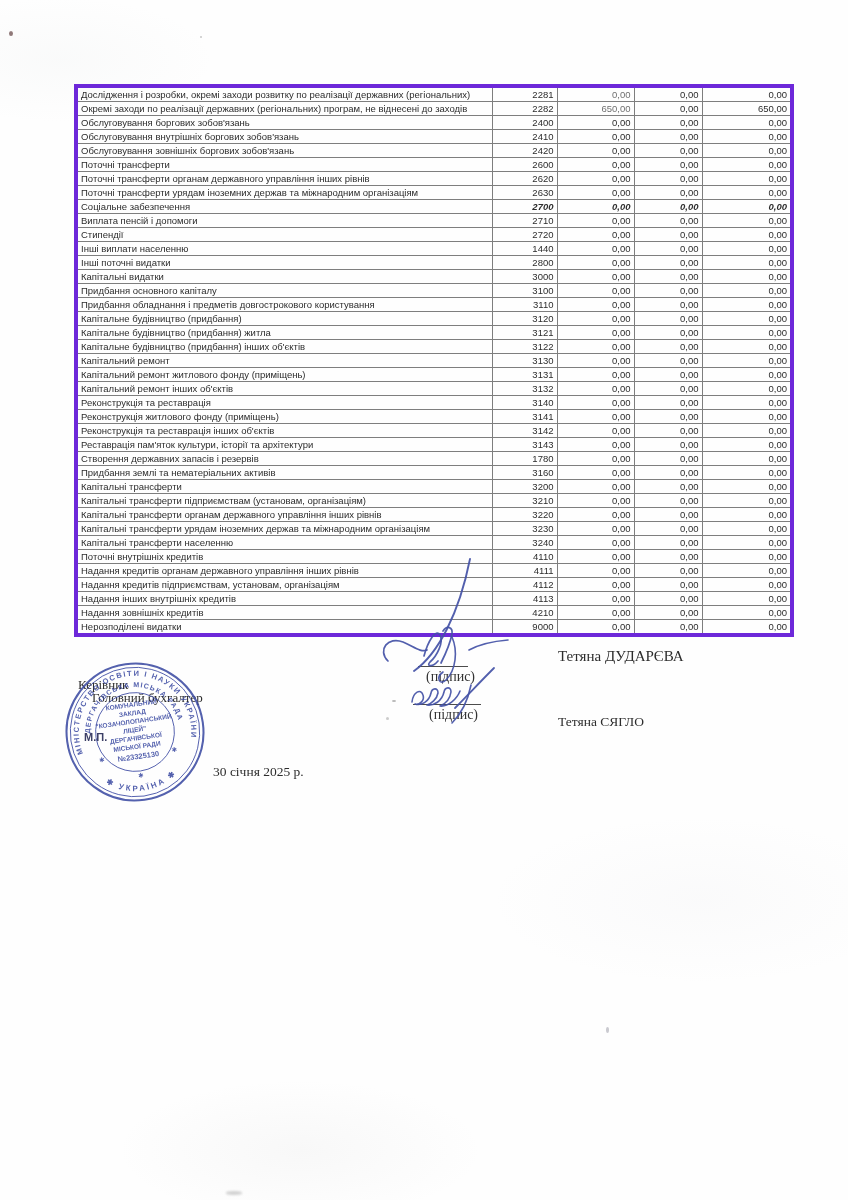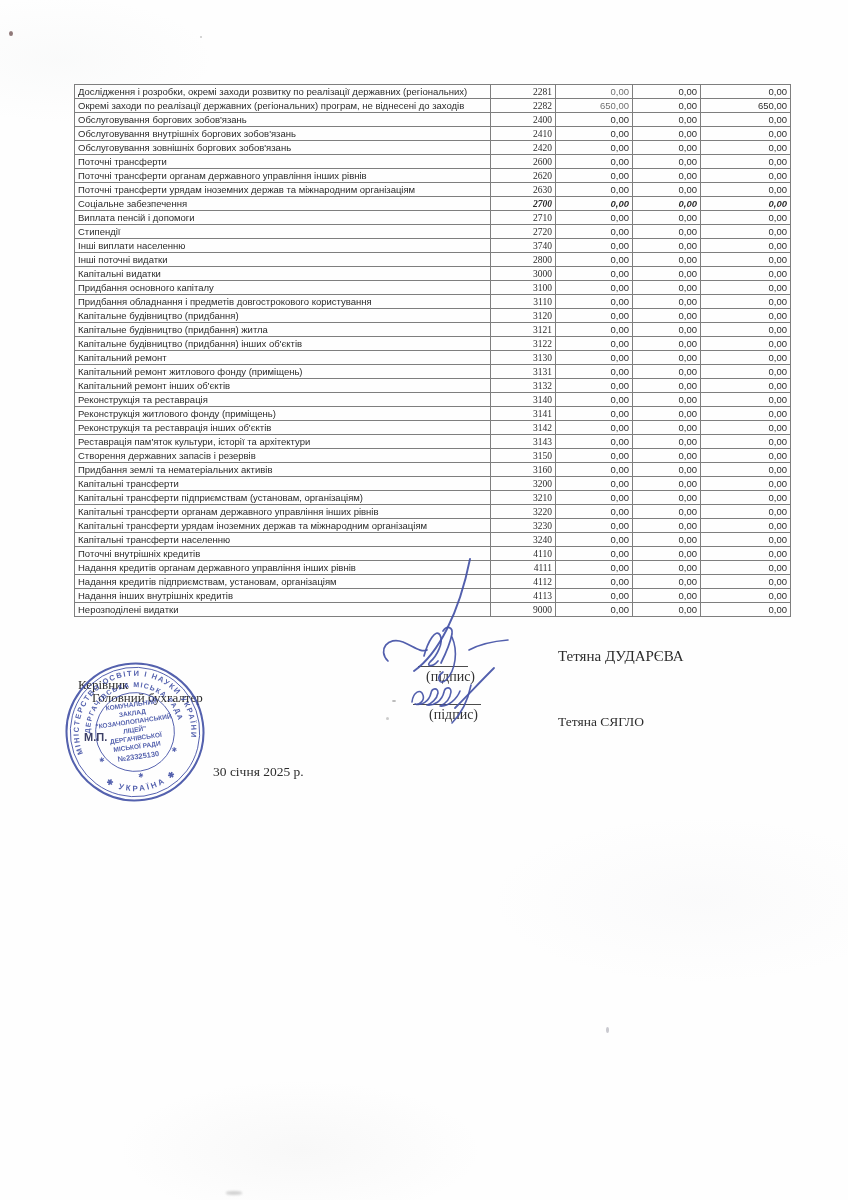--- a/index.html
+++ b/index.html
@@ -16,29 +16,29 @@
       radial-gradient(300px 120px at 700px 900px, rgba(180,180,190,.05), transparent 70%),
       radial-gradient(260px 100px at 300px 1150px, rgba(170,170,170,.07), transparent 70%);
   }
 
   
   table.budget{
     position:absolute;left:74px;top:84px;width:716px;
     border-collapse:collapse;table-layout:fixed;
     font-size:9.5px;color:#2c2c2c;
   }
-  table.budget{border:1px solid #6d28d9;}
+  table.budget{border:4px solid #6d28d9;}
   table.budget td{
     border:1px solid #7e7e7e;
     height:13px;line-height:12px;
     padding:0 3px;white-space:nowrap;overflow:hidden;
   }
   td.nm{text-align:left;}
   td.num{text-align:right;padding-right:4px;}
-  td.code{text-align:right;padding-right:7px;font-family:Liberation Serif, serif;}
+  td.code{text-align:right;padding-right:7px;}
   tr.bold-row td.code, tr.bold-row td.num{font-weight:bold;font-style:italic;}
   td.light{color:#6f6f6f;}
 
   
   .serif{font-family:"Liberation Serif",serif;color:#2d2d2d;}
   .role1{position:absolute;left:78px;top:650px;font-size:13px;z-index:1;margin-top:27px;}
   .role2{position:absolute;left:92px;top:690px;font-size:13px;z-index:1;}
   .date-line{position:absolute;left:213px;top:720px;font-size:13.5px;z-index:3;margin-top:44px;}
   .mp-mark{position:absolute;left:72px;top:731px;font-size:11px;font-weight:bold;color:#3c3f66;z-index:3;padding-left:12px;}
   .name1{position:absolute;left:558px;top:648px;font-size:15px;z-index:1;}
@@ -164,21 +164,21 @@
         </tr>
         <tr>
           <td class="nm">Стипендії</td>
           <td class="code">2720</td>
           <td class="num">0,00</td>
           <td class="num">0,00</td>
           <td class="num">0,00</td>
         </tr>
         <tr>
           <td class="nm">Інші виплати населенню</td>
-          <td class="code">3740</td>
+          <td class="code">1440</td>
           <td class="num">0,00</td>
           <td class="num">0,00</td>
           <td class="num">0,00</td>
         </tr>
         <tr>
           <td class="nm">Інші поточні видатки</td>
           <td class="code">2800</td>
           <td class="num">0,00</td>
           <td class="num">0,00</td>
           <td class="num">0,00</td>
@@ -269,21 +269,21 @@
         </tr>
         <tr>
           <td class="nm">Реставрація пам'яток культури, історії та архітектури</td>
           <td class="code">3143</td>
           <td class="num">0,00</td>
           <td class="num">0,00</td>
           <td class="num">0,00</td>
         </tr>
         <tr>
           <td class="nm">Створення державних запасів і резервів</td>
-          <td class="code">3150</td>
+          <td class="code">1780</td>
           <td class="num">0,00</td>
           <td class="num">0,00</td>
           <td class="num">0,00</td>
         </tr>
         <tr>
           <td class="nm">Придбання землі та нематеріальних активів</td>
           <td class="code">3160</td>
           <td class="num">0,00</td>
           <td class="num">0,00</td>
           <td class="num">0,00</td>
@@ -340,20 +340,27 @@
         <tr>
           <td class="nm">Надання кредитів підприємствам, установам, організаціям</td>
           <td class="code">4112</td>
           <td class="num">0,00</td>
           <td class="num">0,00</td>
           <td class="num">0,00</td>
         </tr>
         <tr>
           <td class="nm">Надання інших внутрішніх кредитів</td>
           <td class="code">4113</td>
+          <td class="num">0,00</td>
+          <td class="num">0,00</td>
+          <td class="num">0,00</td>
+        </tr>
+        <tr>
+          <td class="nm">Надання зовнішніх кредитів</td>
+          <td class="code">4210</td>
           <td class="num">0,00</td>
           <td class="num">0,00</td>
           <td class="num">0,00</td>
         </tr>
         <tr>
           <td class="nm">Нерозподілені видатки</td>
           <td class="code">9000</td>
           <td class="num">0,00</td>
           <td class="num">0,00</td>
           <td class="num">0,00</td>

